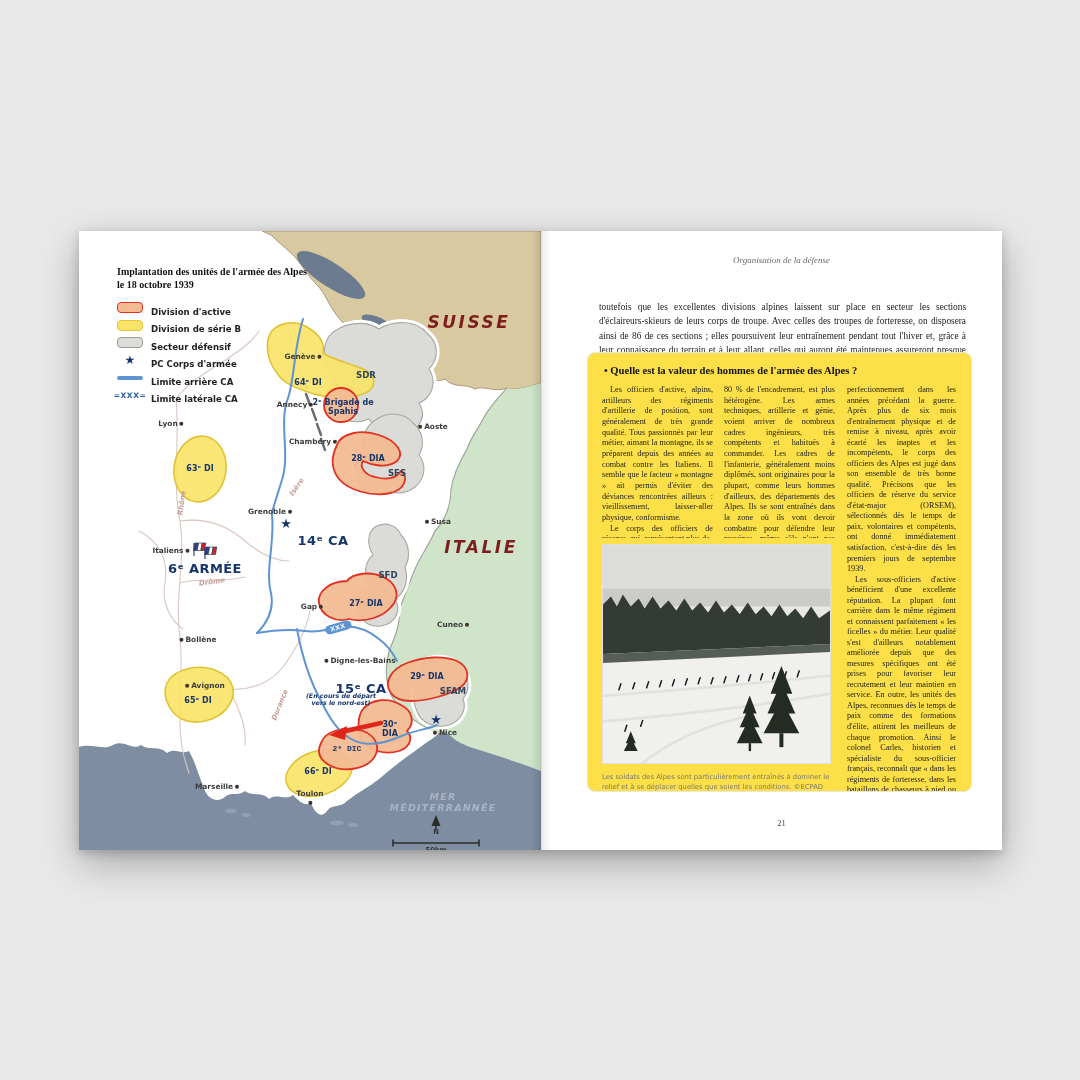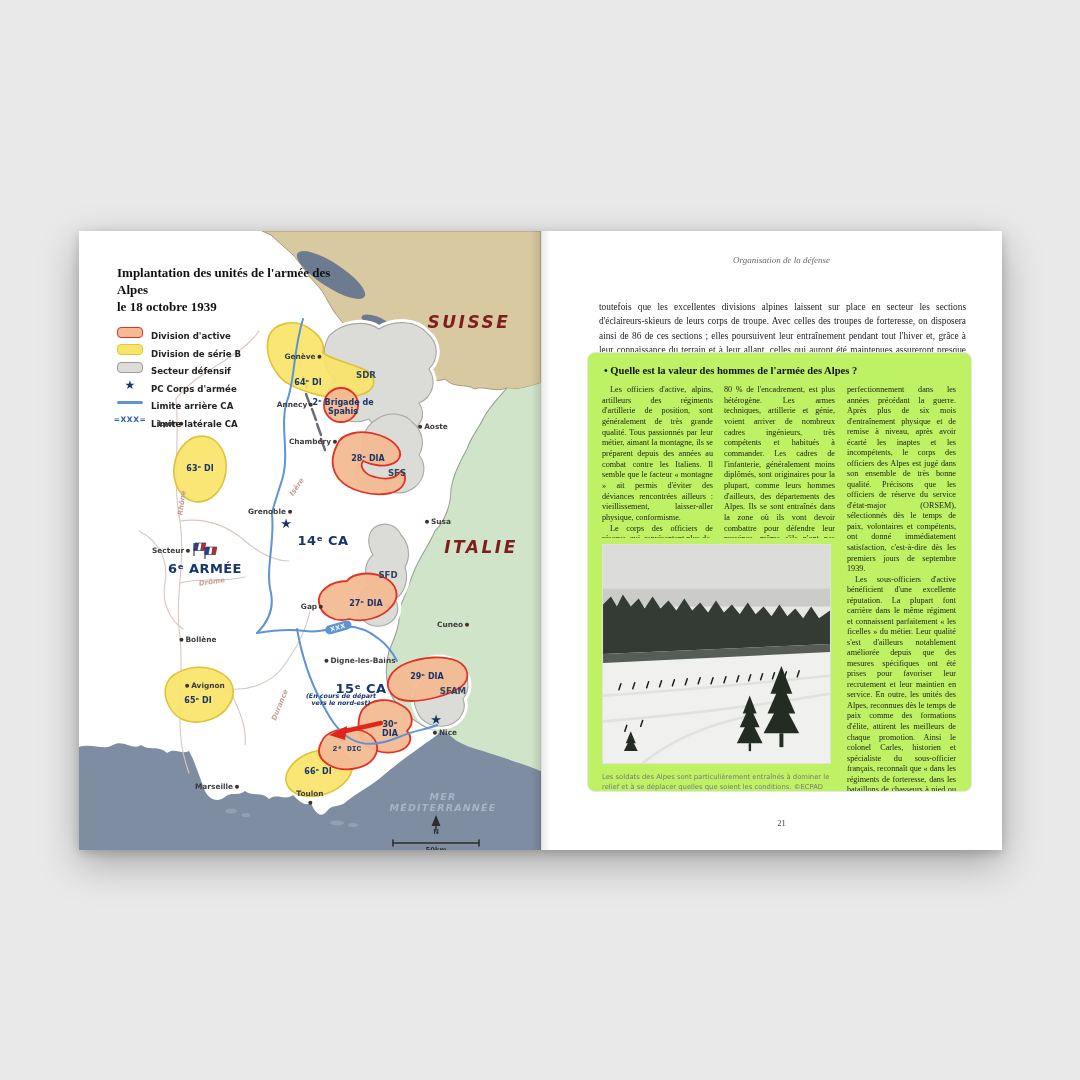--- a/index.html
+++ b/index.html
@@ -25,40 +25,40 @@
   .corps{font-size:13px;font-weight:bold;color:#16356b;letter-spacing:.4px;}
   .region{font-size:17px;font-weight:bold;font-style:italic;color:#7f1d1d;letter-spacing:2.5px;}
   .sea-label{font-size:9.5px;font-weight:bold;font-style:italic;color:#a9b4c6;letter-spacing:1.2px;}
   .river{font-size:7px;font-weight:bold;font-style:italic;color:#c59d97;}
   .note{font-size:6.3px;font-weight:bold;font-style:italic;color:#16356b;}
   .xxx{font-size:6px;font-weight:bold;color:#fff;letter-spacing:.5px;}
   .star{font-size:13px;color:#16356b;}
   .scale-text{font-size:6.8px;color:#333;font-weight:bold;}
 
   .map-head{position:absolute;left:38px;top:34px;width:225px;z-index:25;}
-  .map-title{font-family:"Liberation Serif",serif;font-weight:bold;font-size:13px;color:#111;
+  .map-title{font-family:"Liberation Serif",serif;font-weight:bold;font-size:10px;color:#111;
              white-space:pre-line;line-height:1.3;margin-bottom:10px;}
   .legend-item{display:flex;align-items:center;gap:8px;margin-bottom:4.5px;height:13px;}
   .legend-item .label{font-size:8.6px;font-weight:bold;color:#222;margin-top:8px;}
   .sw{width:26px;height:11px;border-radius:4px;flex:none;box-sizing:border-box;
       display:flex;align-items:center;justify-content:center;}
   .sw.red{background:#f3bb92;border:1.6px solid #e03122;}
   .sw.yellow{background:#f8e468;border:1.6px solid #e4c737;}
   .sw.gray{background:#dcdcd8;border:1.6px solid #9c9c98;}
   .sw.star{color:#16356b;font-size:12px;}
   .sw.line{height:3.5px;background:#5e93d4;border-radius:2px;margin-top:1px;}
   .sw.xxx{color:#2c5faa;font-weight:bold;font-size:7.5px;letter-spacing:.5px;}
 
   
   .article{position:absolute;inset:0;font-family:"Liberation Serif",serif;color:#1c1c1c;}
   .running-head{position:absolute;left:20px;right:0;top:24px;text-align:center;
                 font-style:italic;font-size:9px;color:#6b6b6b;}
   .intro{position:absolute;left:58px;top:60px;width:367px;font-size:9.3px;line-height:1.52;
          text-align:justify;hyphens:auto;}
-  .qbox{position:absolute;left:46px;top:121px;width:385px;height:440px;background:#bef264;
+  .qbox{position:absolute;left:46px;top:121px;width:385px;height:440px;background:#fde047;
         border:1px solid #e6e6e2;border-radius:8px;box-sizing:border-box;
         padding:12px 14px 10px 14px;overflow:hidden;}
   .q-heading{font-weight:bold;font-size:10.6px;margin:0 0 9px 2px;color:#111;}
   .box-cols{display:flex;gap:12px;}
   .left-two{width:233px;flex:none;}
   .two-cols{display:flex;gap:11px;height:153px;overflow:hidden;}
   .colA,.colB{flex:1;font-size:8.2px;line-height:1.3;text-align:justify;hyphens:auto;}
   .colA p,.colB p,.colC p{margin:0;}
   .colA p.ind{text-indent:8px;}
   .colC{width:109px;flex:none;font-size:8.2px;line-height:1.285;text-align:justify;hyphens:auto;
@@ -224,21 +224,21 @@
         </svg>
 
         <div id="map-labels">
             <div class="lbl city" style="left: 224px; top: 126px; transform: translate(-50%, -50%);"><span>Genève</span><span class="dot"></span></div>
             <div class="lbl city" style="left: 216px; top: 174px; transform: translate(-50%, -50%);"><span>Annecy</span><span class="dot"></span></div>
             <div class="lbl city" style="left: 234px; top: 211px; transform: translate(-50%, -50%);"><span>Chambéry</span><span class="dot"></span></div>
             <div class="lbl city" style="left: 92px; top: 193px; transform: translate(-50%, -50%);"><span>Lyon</span><span class="dot"></span></div>
             <div class="lbl city" style="left: 354px; top: 196px; transform: translate(-50%, -50%);"><span class="dot"></span><span>Aoste</span></div>
             <div class="lbl city" style="left: 191px; top: 281px; transform: translate(-50%, -50%);"><span>Grenoble</span><span class="dot"></span></div>
             <div class="lbl city" style="left: 359px; top: 291px; transform: translate(-50%, -50%); text-align: right;"><span class="dot"></span><span>Susa</span></div>
-            <div class="lbl city" style="left: 92px; top: 320px; transform: translate(-50%, -50%);"><span>Secteur</span><span class="dot"></span></div>
+            <div class="lbl city" style="left: 92px; top: 320px; transform: translate(-50%, -50%);"><span>Italiens</span><span class="dot"></span></div>
             <div class="lbl city" style="left: 233px; top: 376px; transform: translate(-50%, -50%);"><span>Gap</span><span class="dot"></span></div>
             <div class="lbl city" style="left: 374px; top: 394px; transform: translate(-50%, -50%);"><span>Cuneo</span><span class="dot"></span></div>
             <div class="lbl city" style="left: 119px; top: 409px; transform: translate(-50%, -50%);"><span class="dot"></span><span>Bollène</span></div>
             <div class="lbl city" style="left: 281px; top: 430px; transform: translate(-50%, -50%);"><span class="dot"></span><span>Digne-les-Bains</span></div>
             <div class="lbl city" style="left: 126px; top: 455px; transform: translate(-50%, -50%);"><span class="dot"></span><span>Avignon</span></div>
             <div class="lbl city" style="left: 138px; top: 556px; transform: translate(-50%, -50%);"><span>Marseille</span><span class="dot"></span></div>
             <div class="lbl city" style="left: 231px; top: 566px; transform: translate(-50%, -50%); flex-direction: column;"><span>Toulon</span><span class="dot"></span></div>
             <div class="lbl city" style="left: 366px; top: 502px; transform: translate(-50%, -50%);"><span class="dot"></span><span>Nice</span></div>
             <div class="lbl unit-b" style="left: 229px; top: 152px; transform: translate(-50%, -50%);"><span>64ᵉ DI</span></div>
             <div class="lbl unit-b" style="left: 121px; top: 238px; transform: translate(-50%, -50%);"><span>63ᵉ DI</span></div>

